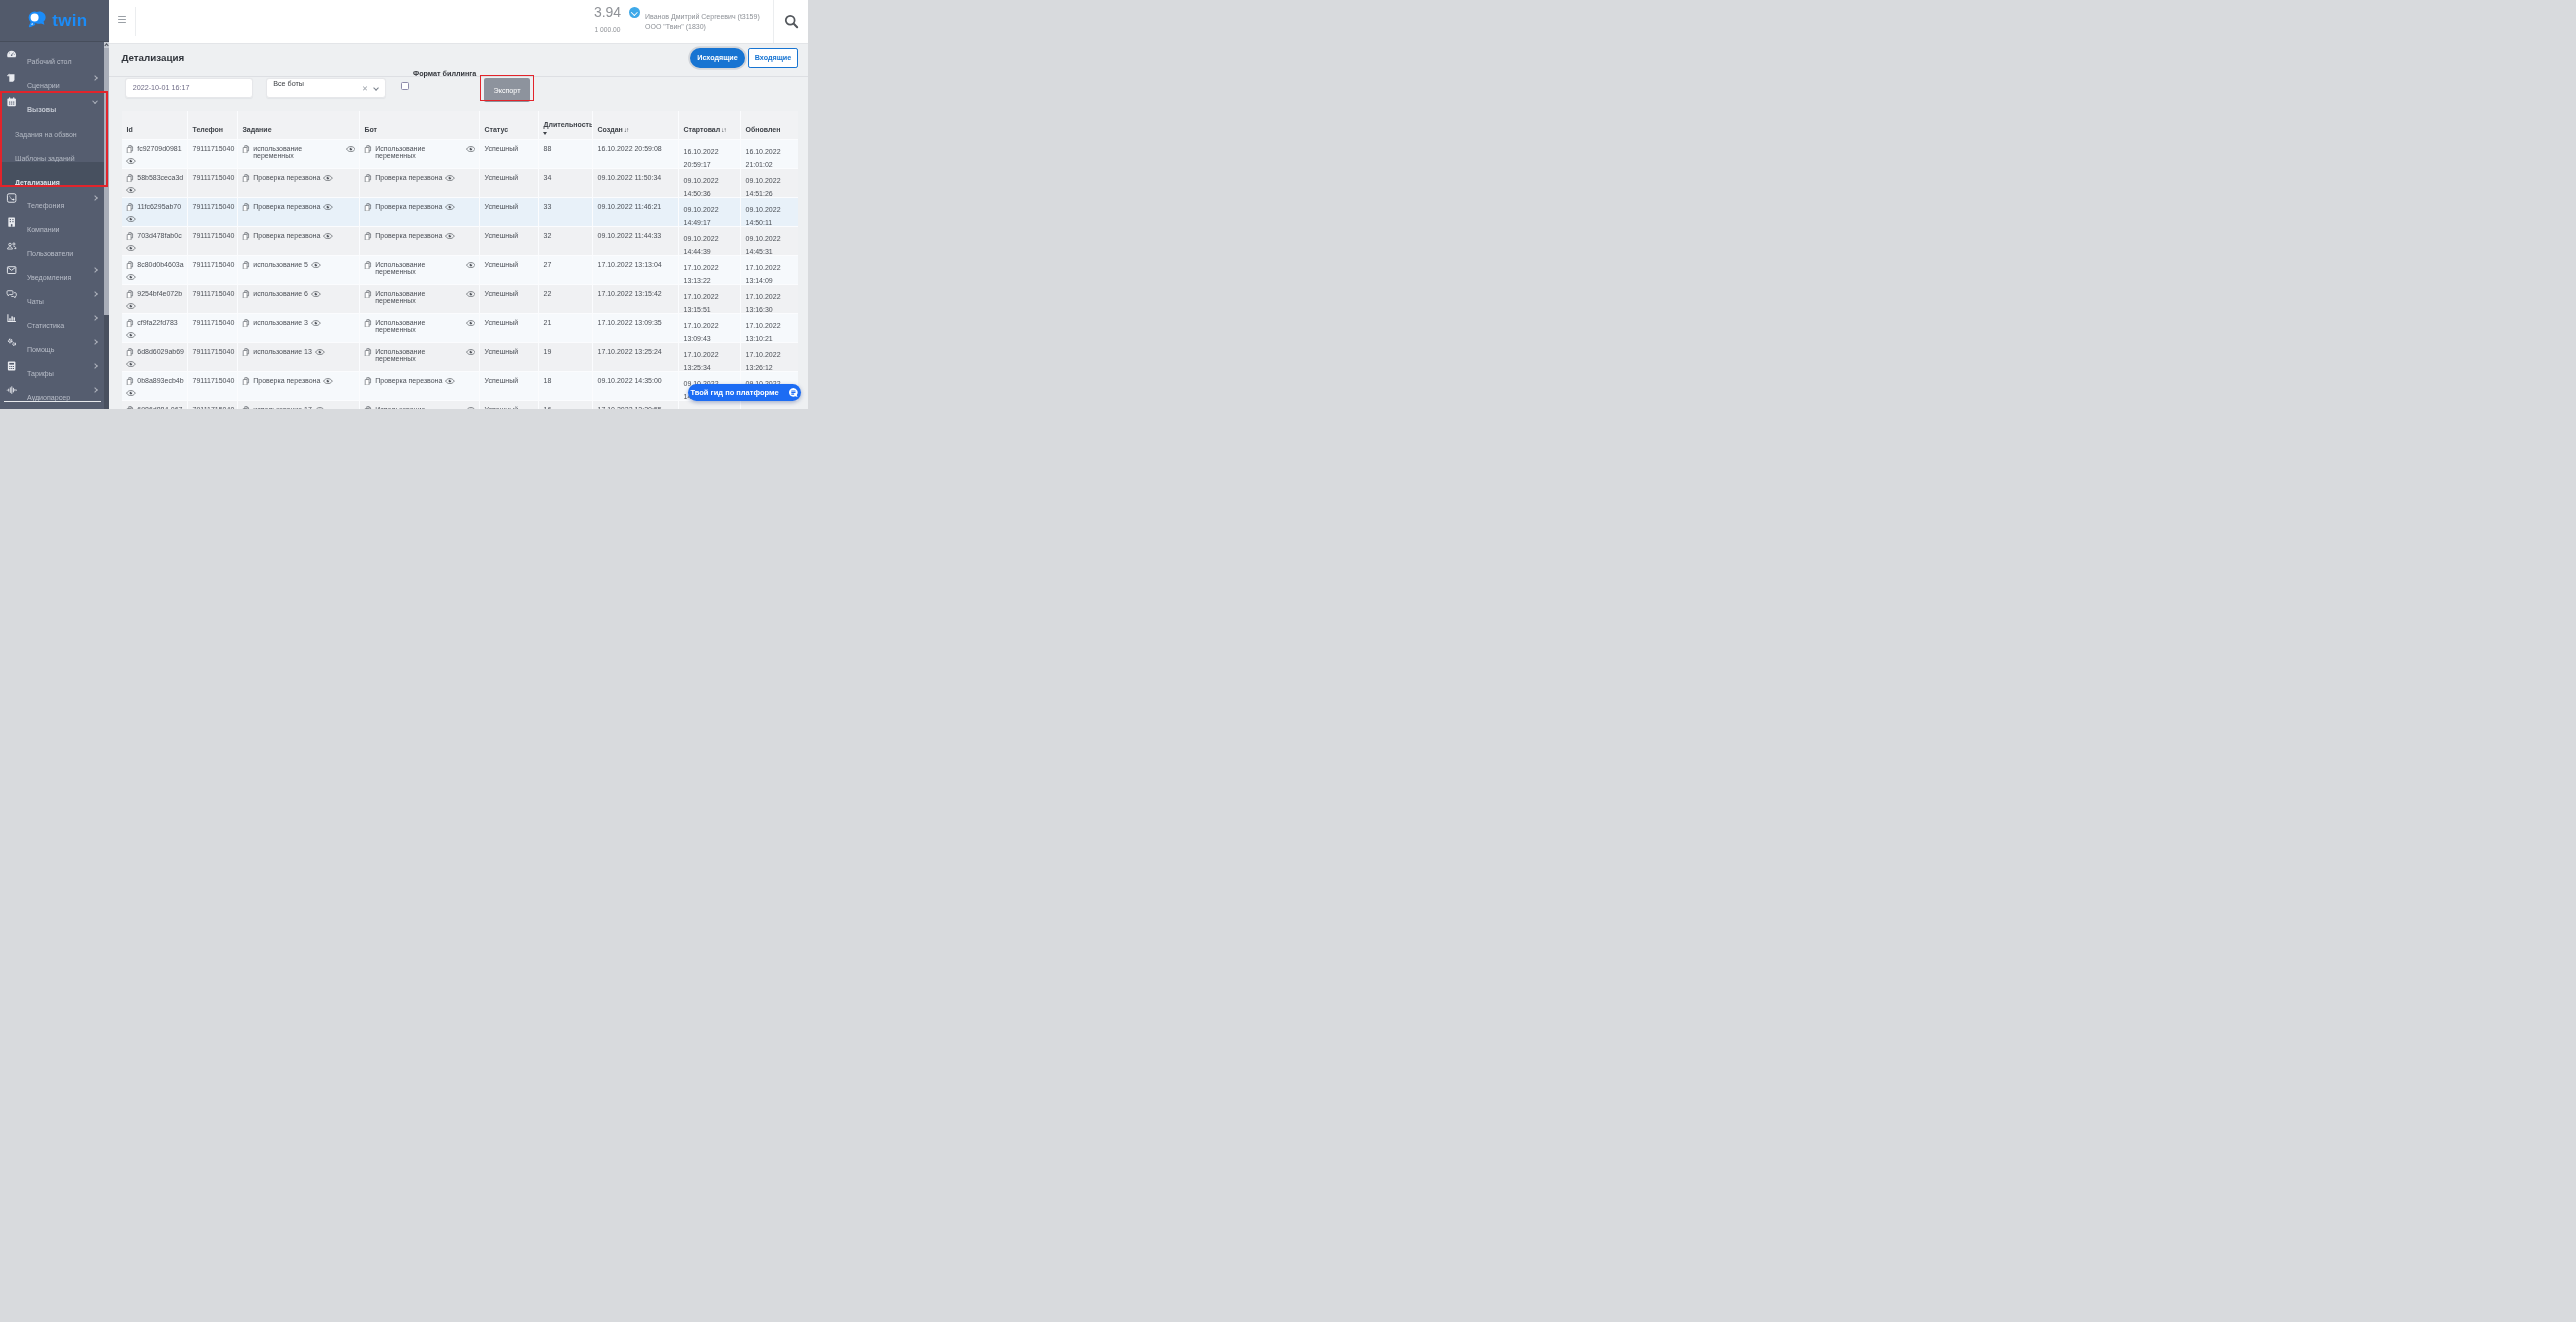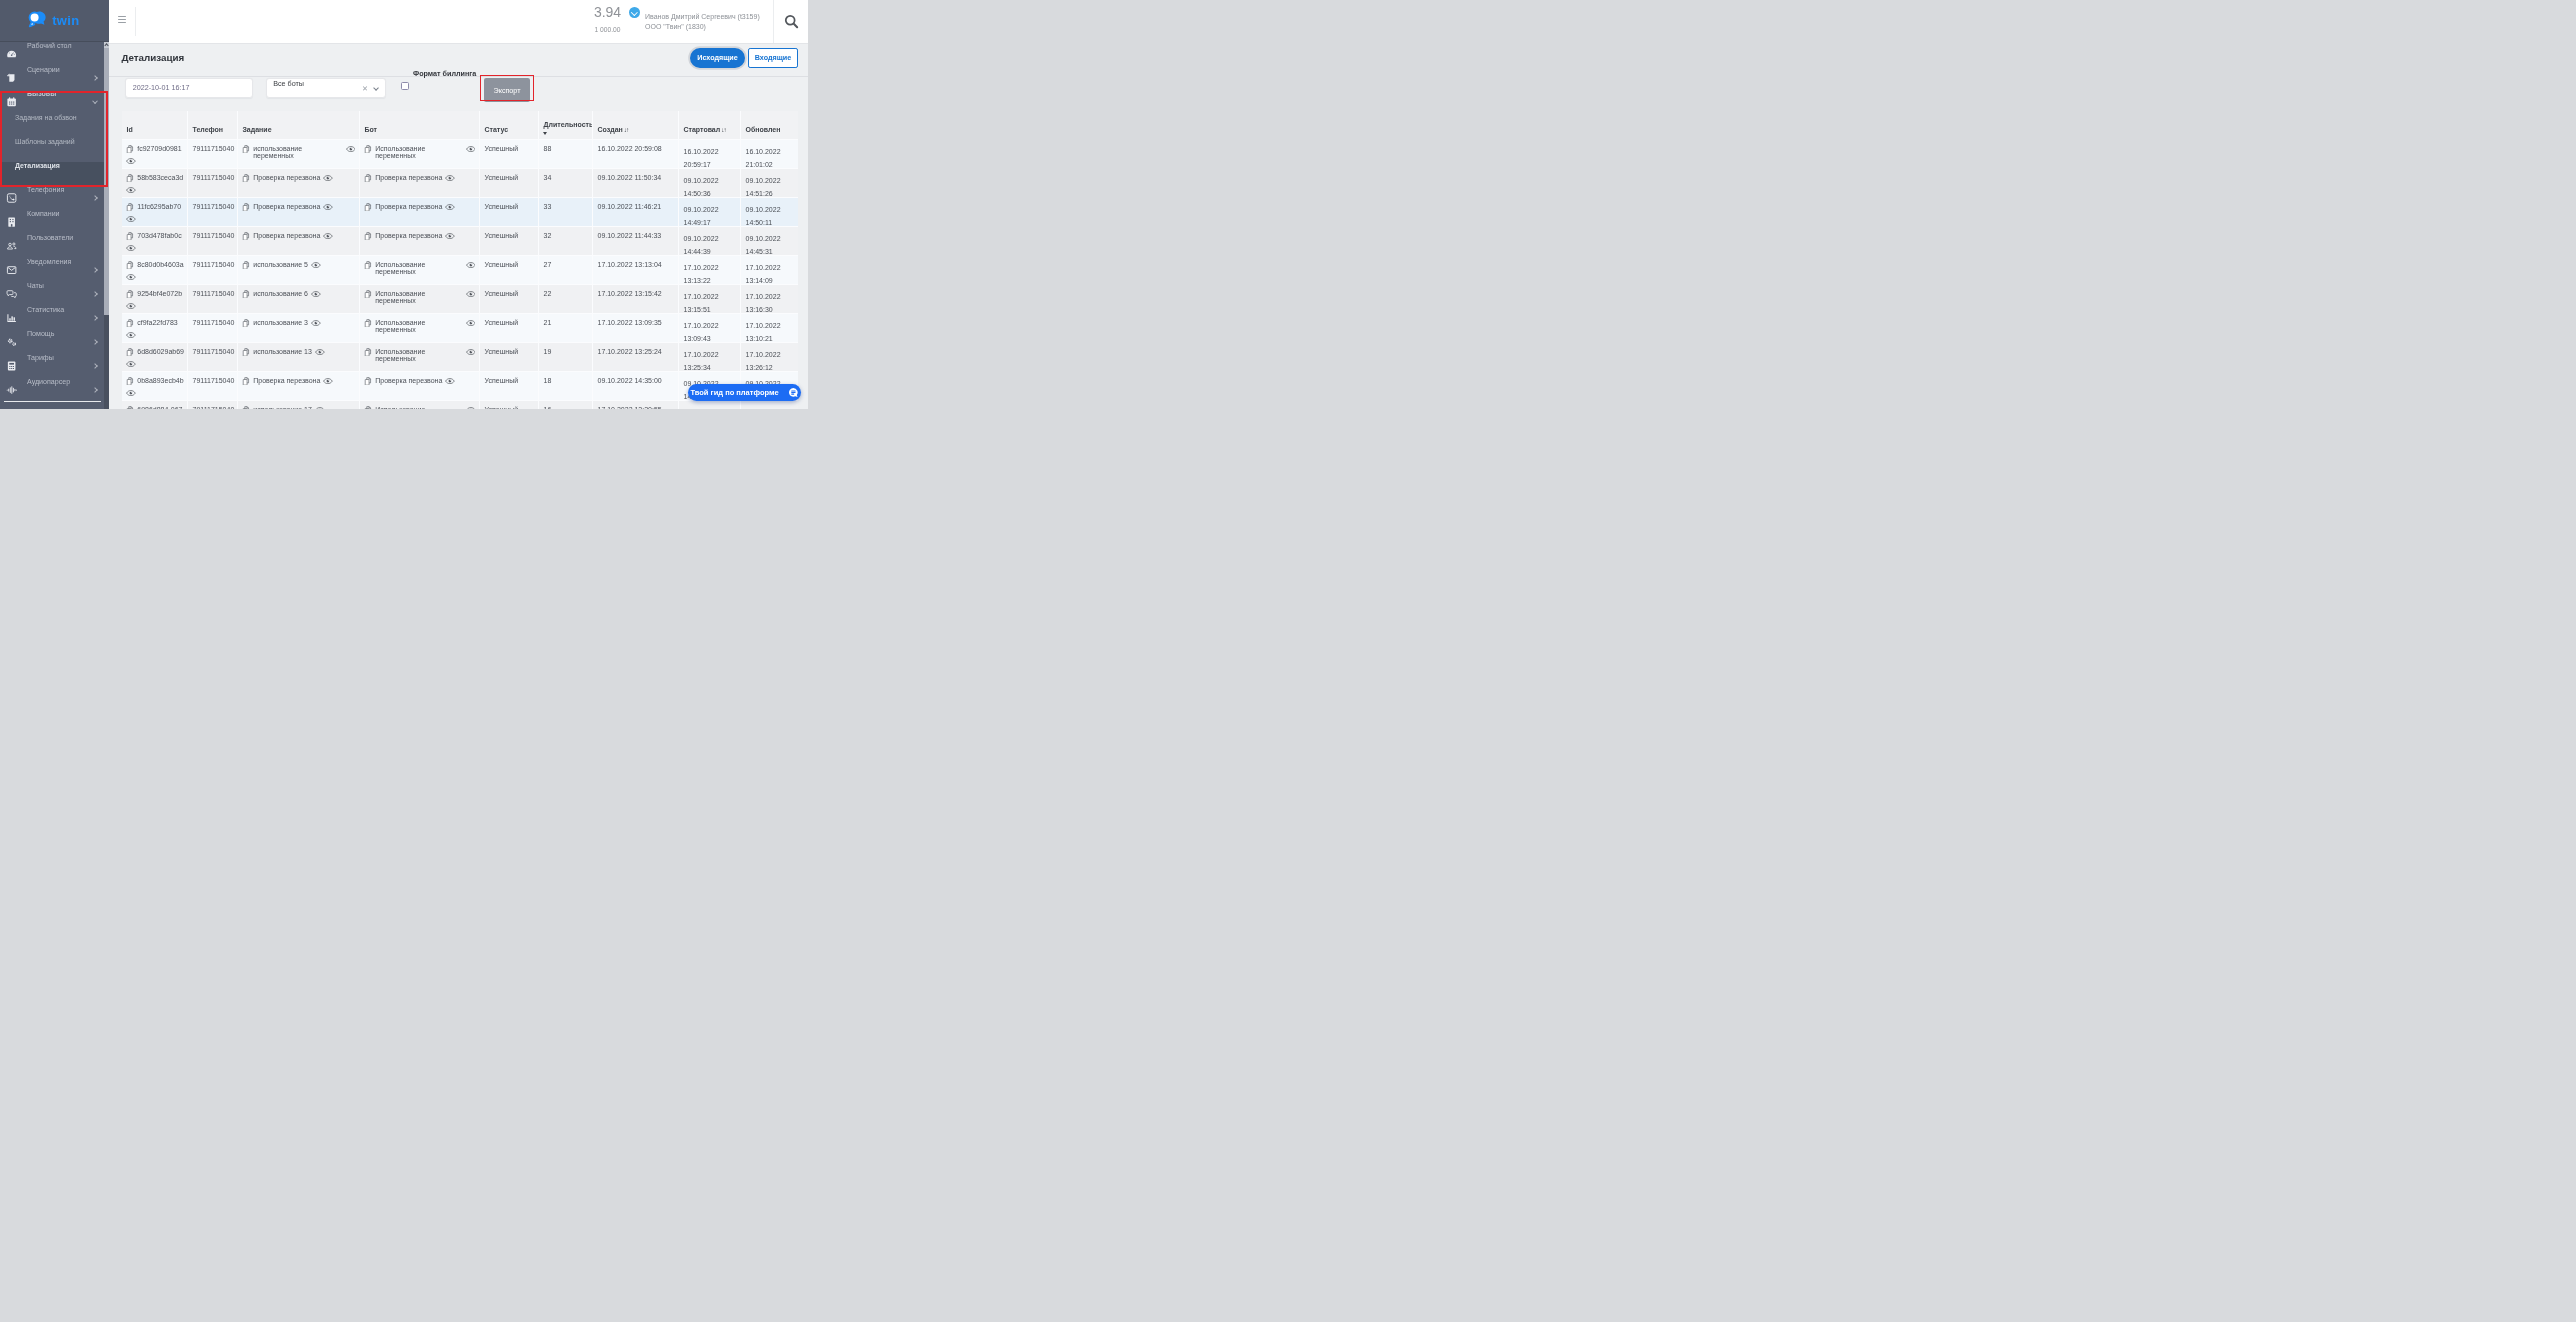--- a/index.html
+++ b/index.html
@@ -4,23 +4,23 @@
 <style>
   * { margin:0; padding:0; box-sizing:border-box; }
   html,body { background:#d8dadd; }
   body { font-family:"Liberation Sans", sans-serif; }
   .app { position:relative; width:808px; height:409px; background:#eef0f2; overflow:hidden; }
 
   
   .sidebar { position:absolute; left:0; top:0; width:109px; height:409px; background:#555d6f; z-index:5; }
   .logo-area { height:42px; display:flex; align-items:center; padding-left:26px; gap:4.6px;
                background:#525a6b; border-bottom:0.5px solid rgba(0,0,0,.14); }
-  .logo-text { font-size:13px; font-weight:700; color:#1b8cf8; letter-spacing:0.3px; line-height:1; }
+  .logo-text { font-size:17px; font-weight:700; color:#1b8cf8; letter-spacing:0.3px; line-height:1; }
   .menu { position:absolute; top:42px; left:0; width:109px; }
-  .mi { position:relative; height:24px; display:flex; align-items:flex-start; color:#b9bec9;
+  .mi { position:relative; height:24px; display:flex; align-items:flex-end; color:#b9bec9;
         font-size:7.1px; cursor:pointer; }
   .mi .ic { position:absolute; left:5.7px; top:50%; transform:translateY(-50%); width:11.3px; height:11.3px; color:#e9ebf0; }
   .mi .ic svg { width:11.3px; height:11.3px; display:block; }
   .mi .lbl { margin-left:27px; }
   .mi.group .lbl { font-weight:700; color:#c2c7d1; }
   .mi.sub .lbl { margin-left:15px; font-size:7px; color:#b4bac4; }
   .mi.active { background:#47505f; }
   .mi.active .lbl { color:#dde1e7; font-weight:700; }
   .chev { position:absolute; right:12.4px; top:50%; width:4.1px; height:4.1px;
           border-right:1.1px solid #aeb3bd; border-bottom:1.1px solid #aeb3bd; }

